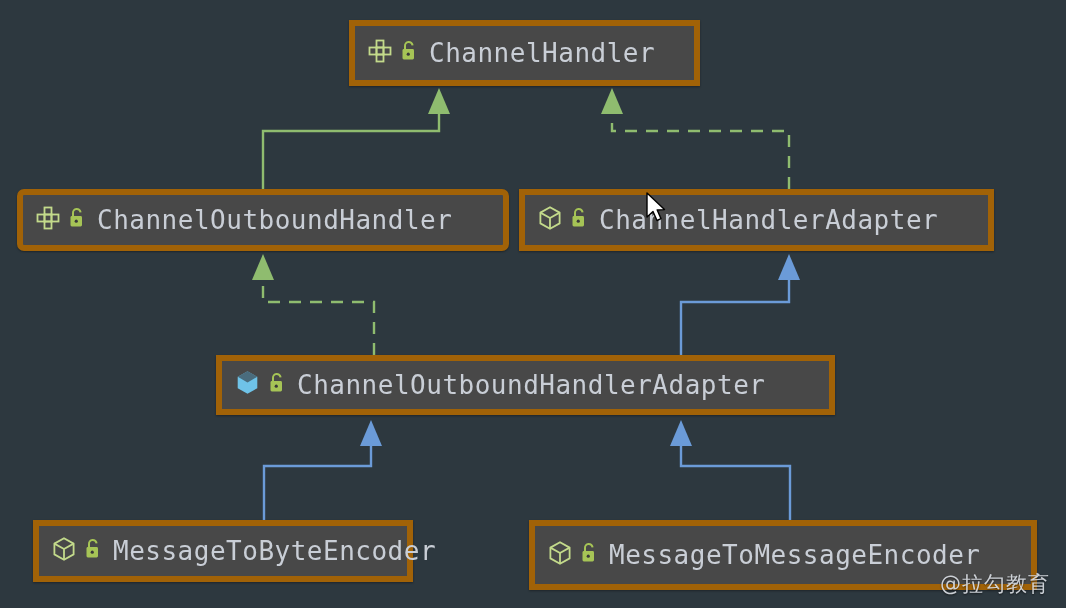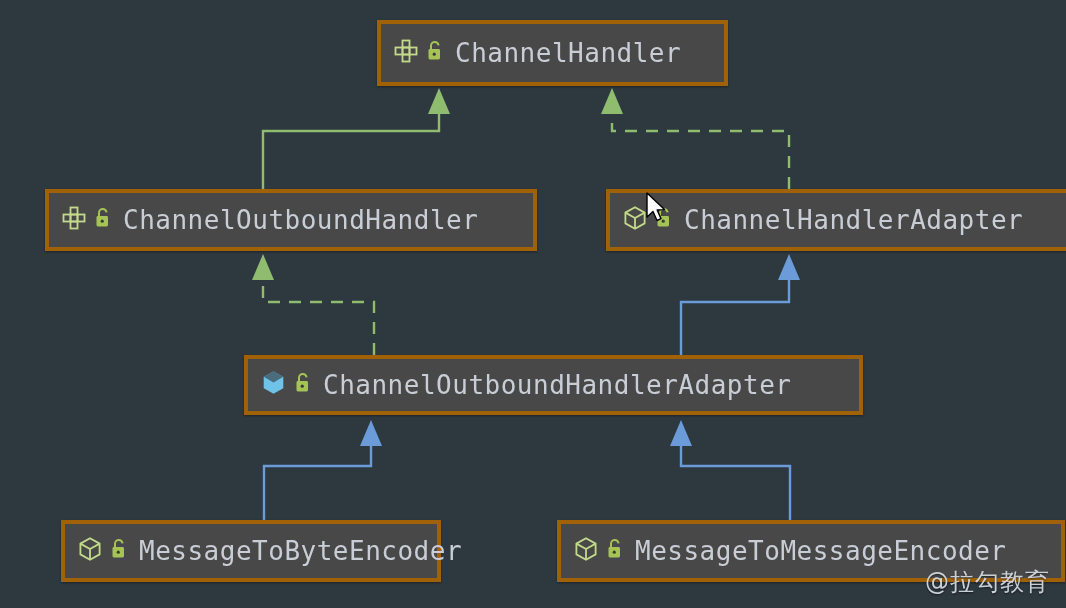--- a/index.html
+++ b/index.html
@@ -8,44 +8,43 @@
     background:#2d383f;
     font-family:"DejaVu Sans Mono","Liberation Mono",monospace;
     position:relative;
   }
   #canvas{position:absolute;left:0;top:0;width:1066px;height:608px;}
   #edges{position:absolute;left:0;top:0;width:1066px;height:608px;pointer-events:none;}
 
   .node{
     position:absolute;
     background:#484848;
-    border:4px solid #a16207;
+    border:6px solid #a16207;
     box-sizing:border-box;
     display:flex;align-items:center;
     padding:0 14px 0 12px;
     box-shadow:0 1px 2px rgba(0,0,0,.35);
-    margin-left:28px;
   }
   .node .label{
     color:#c9ced6;
     font-size:26px;
     letter-spacing:0.5px;
     white-space:nowrap;
     margin-left:12px;
     font-family:"DejaVu Sans Mono","Liberation Mono",monospace;
   }
   .icons{display:flex;align-items:center;gap:7px;flex:0 0 auto;}
   .ico{display:block;}
 
   
   #watermark{
     position:absolute;right:16px;bottom:10px;
     color:#d8dce2;
     font-family:"DejaVu Sans","Liberation Sans",sans-serif;
-    font-size:24px;
+    font-size:21px;
     opacity:.92;
     letter-spacing:1px;
     text-shadow:0 1px 2px rgba(0,0,0,.6);
     pointer-events:none;
   }
   #cursor{position:absolute;pointer-events:none;}
 </style>
 </head>
 <body>
 
@@ -107,21 +106,21 @@
         <svg width="17" height="22" viewBox="0 0 17 22" xmlns="http://www.w3.org/2000/svg">
           <path d="M5 9 V6.2 A3.6 3.6 0 0 1 12.6 5.4" fill="none" stroke="#a6c456" stroke-width="2"></path>
           <rect x="2.5" y="9" width="11.5" height="10.5" rx="1.4" fill="#a6c456"></rect>
           <circle cx="8.25" cy="14.2" r="1.6" fill="#3a3a3a"></circle>
         </svg>
       </span>
     </span>
     <span class="label">ChannelHandler</span>
   </div>
 
-  <div class="node" style="left:17px;top:189px;width:492px;height:62px;">
+  <div class="node" style="left:17px;top:189px;width:492px;height:62px;border-radius:7px;">
     <span class="icons">
       <span class="ico">
         <svg width="26" height="26" viewBox="0 0 26 26" xmlns="http://www.w3.org/2000/svg">
           <g fill="none" stroke="#c3da8b" stroke-width="1.8">
             <rect x="9.5" y="2.5" width="7" height="7"></rect>
             <rect x="2.5" y="9.5" width="7" height="7"></rect>
             <rect x="9.5" y="9.5" width="7" height="7"></rect>
             <rect x="16.5" y="9.5" width="7" height="7"></rect>
             <rect x="9.5" y="16.5" width="7" height="7"></rect>
           </g>
@@ -131,21 +130,21 @@
         <svg width="17" height="22" viewBox="0 0 17 22" xmlns="http://www.w3.org/2000/svg">
           <path d="M5 9 V6.2 A3.6 3.6 0 0 1 12.6 5.4" fill="none" stroke="#a6c456" stroke-width="2"></path>
           <rect x="2.5" y="9" width="11.5" height="10.5" rx="1.4" fill="#a6c456"></rect>
           <circle cx="8.25" cy="14.2" r="1.6" fill="#3a3a3a"></circle>
         </svg>
       </span>
     </span>
     <span class="label">ChannelOutboundHandler</span>
   </div>
 
-  <div class="node" style="left:578px;top:189px;width:475px;height:62px;">
+  <div class="node" style="left:519px;top:189px;width:475px;height:62px;">
     <span class="icons">
       <span class="ico">
         <svg width="26" height="27" viewBox="0 0 26 27" xmlns="http://www.w3.org/2000/svg">
           <g fill="none" stroke="#c3da8b" stroke-width="1.8" stroke-linejoin="round">
             <path d="M13 2.2 L22.6 7.6 V18.4 L13 23.8 L3.4 18.4 V7.6 Z"></path>
             <path d="M13 13 L22.6 7.6"></path>
             <path d="M13 13 L3.4 7.6"></path>
             <path d="M13 13 V23.8"></path>
           </g>
         </svg>
@@ -196,21 +195,21 @@
         <svg width="17" height="22" viewBox="0 0 17 22" xmlns="http://www.w3.org/2000/svg">
           <path d="M5 9 V6.2 A3.6 3.6 0 0 1 12.6 5.4" fill="none" stroke="#a6c456" stroke-width="2"></path>
           <rect x="2.5" y="9" width="11.5" height="10.5" rx="1.4" fill="#a6c456"></rect>
           <circle cx="8.25" cy="14.2" r="1.6" fill="#3a3a3a"></circle>
         </svg>
       </span>
     </span>
     <span class="label">MessageToByteEncoder</span>
   </div>
 
-  <div class="node" style="left:529px;top:520px;width:508px;height:62px;">
+  <div class="node" style="left:529px;top:520px;width:508px;height:70px;">
     <span class="icons">
       <span class="ico">
         <svg width="26" height="27" viewBox="0 0 26 27" xmlns="http://www.w3.org/2000/svg">
           <g fill="none" stroke="#c3da8b" stroke-width="1.8" stroke-linejoin="round">
             <path d="M13 2.2 L22.6 7.6 V18.4 L13 23.8 L3.4 18.4 V7.6 Z"></path>
             <path d="M13 13 L22.6 7.6"></path>
             <path d="M13 13 L3.4 7.6"></path>
             <path d="M13 13 V23.8"></path>
           </g>
         </svg>

